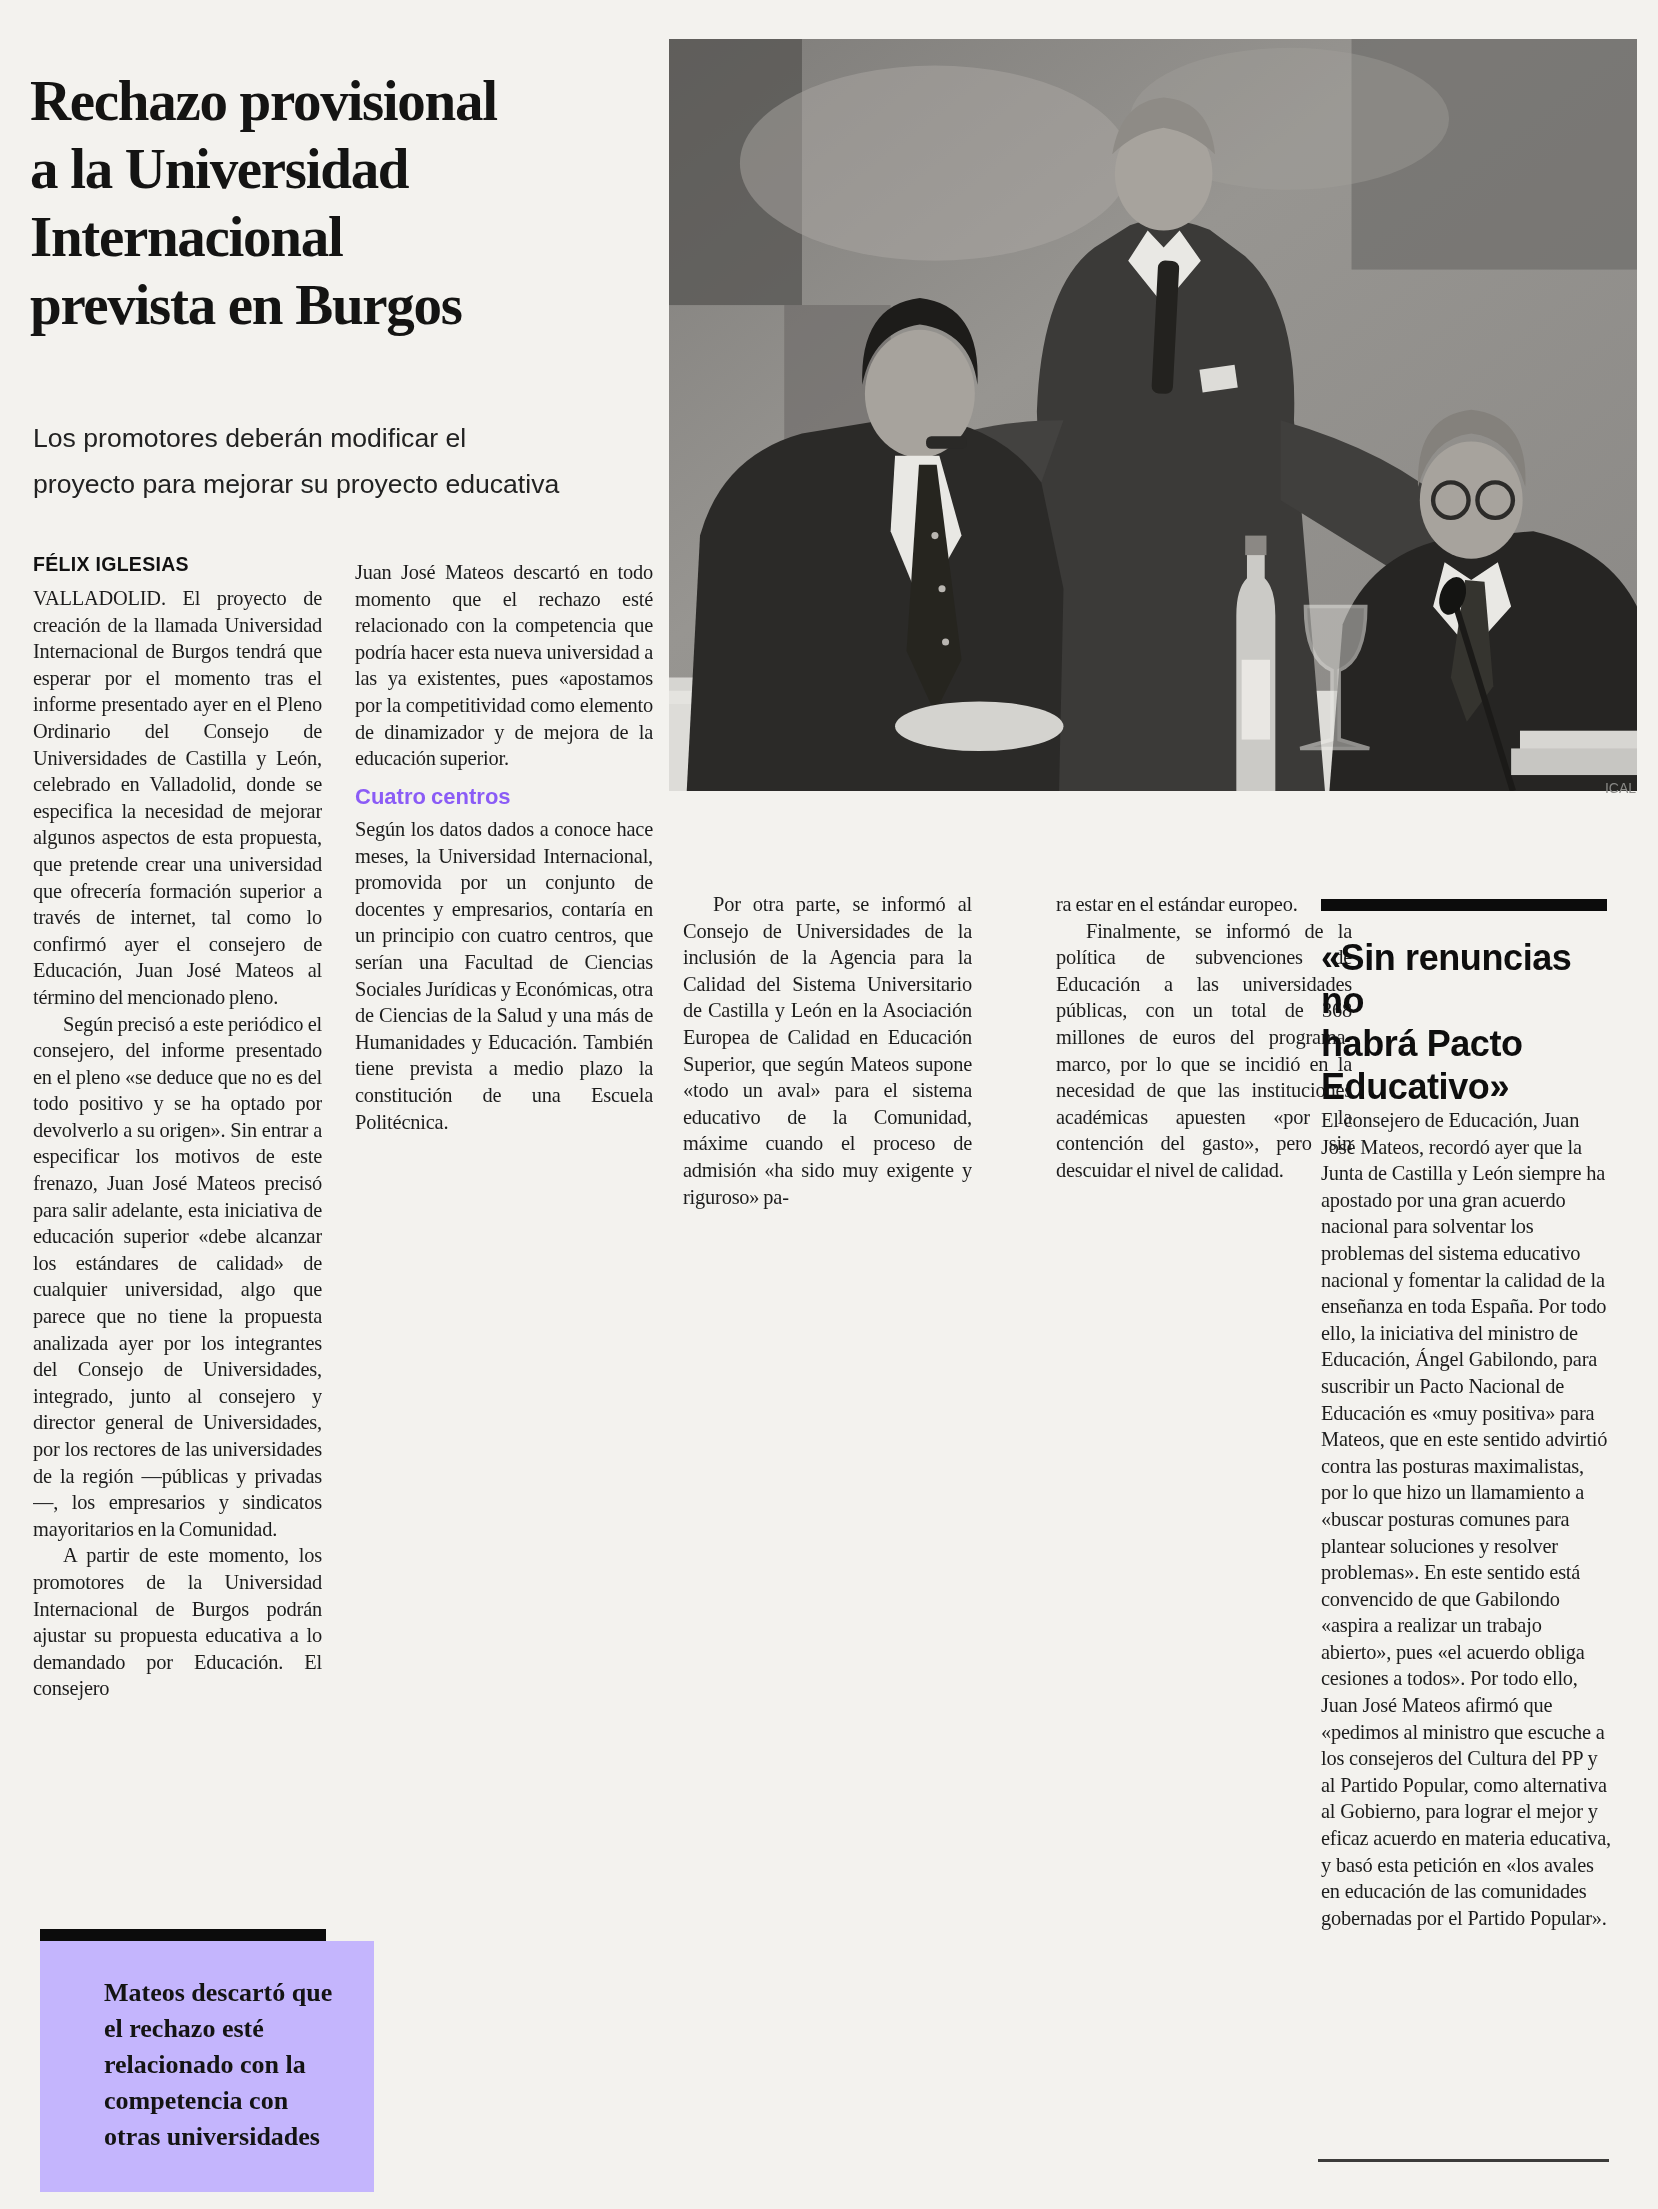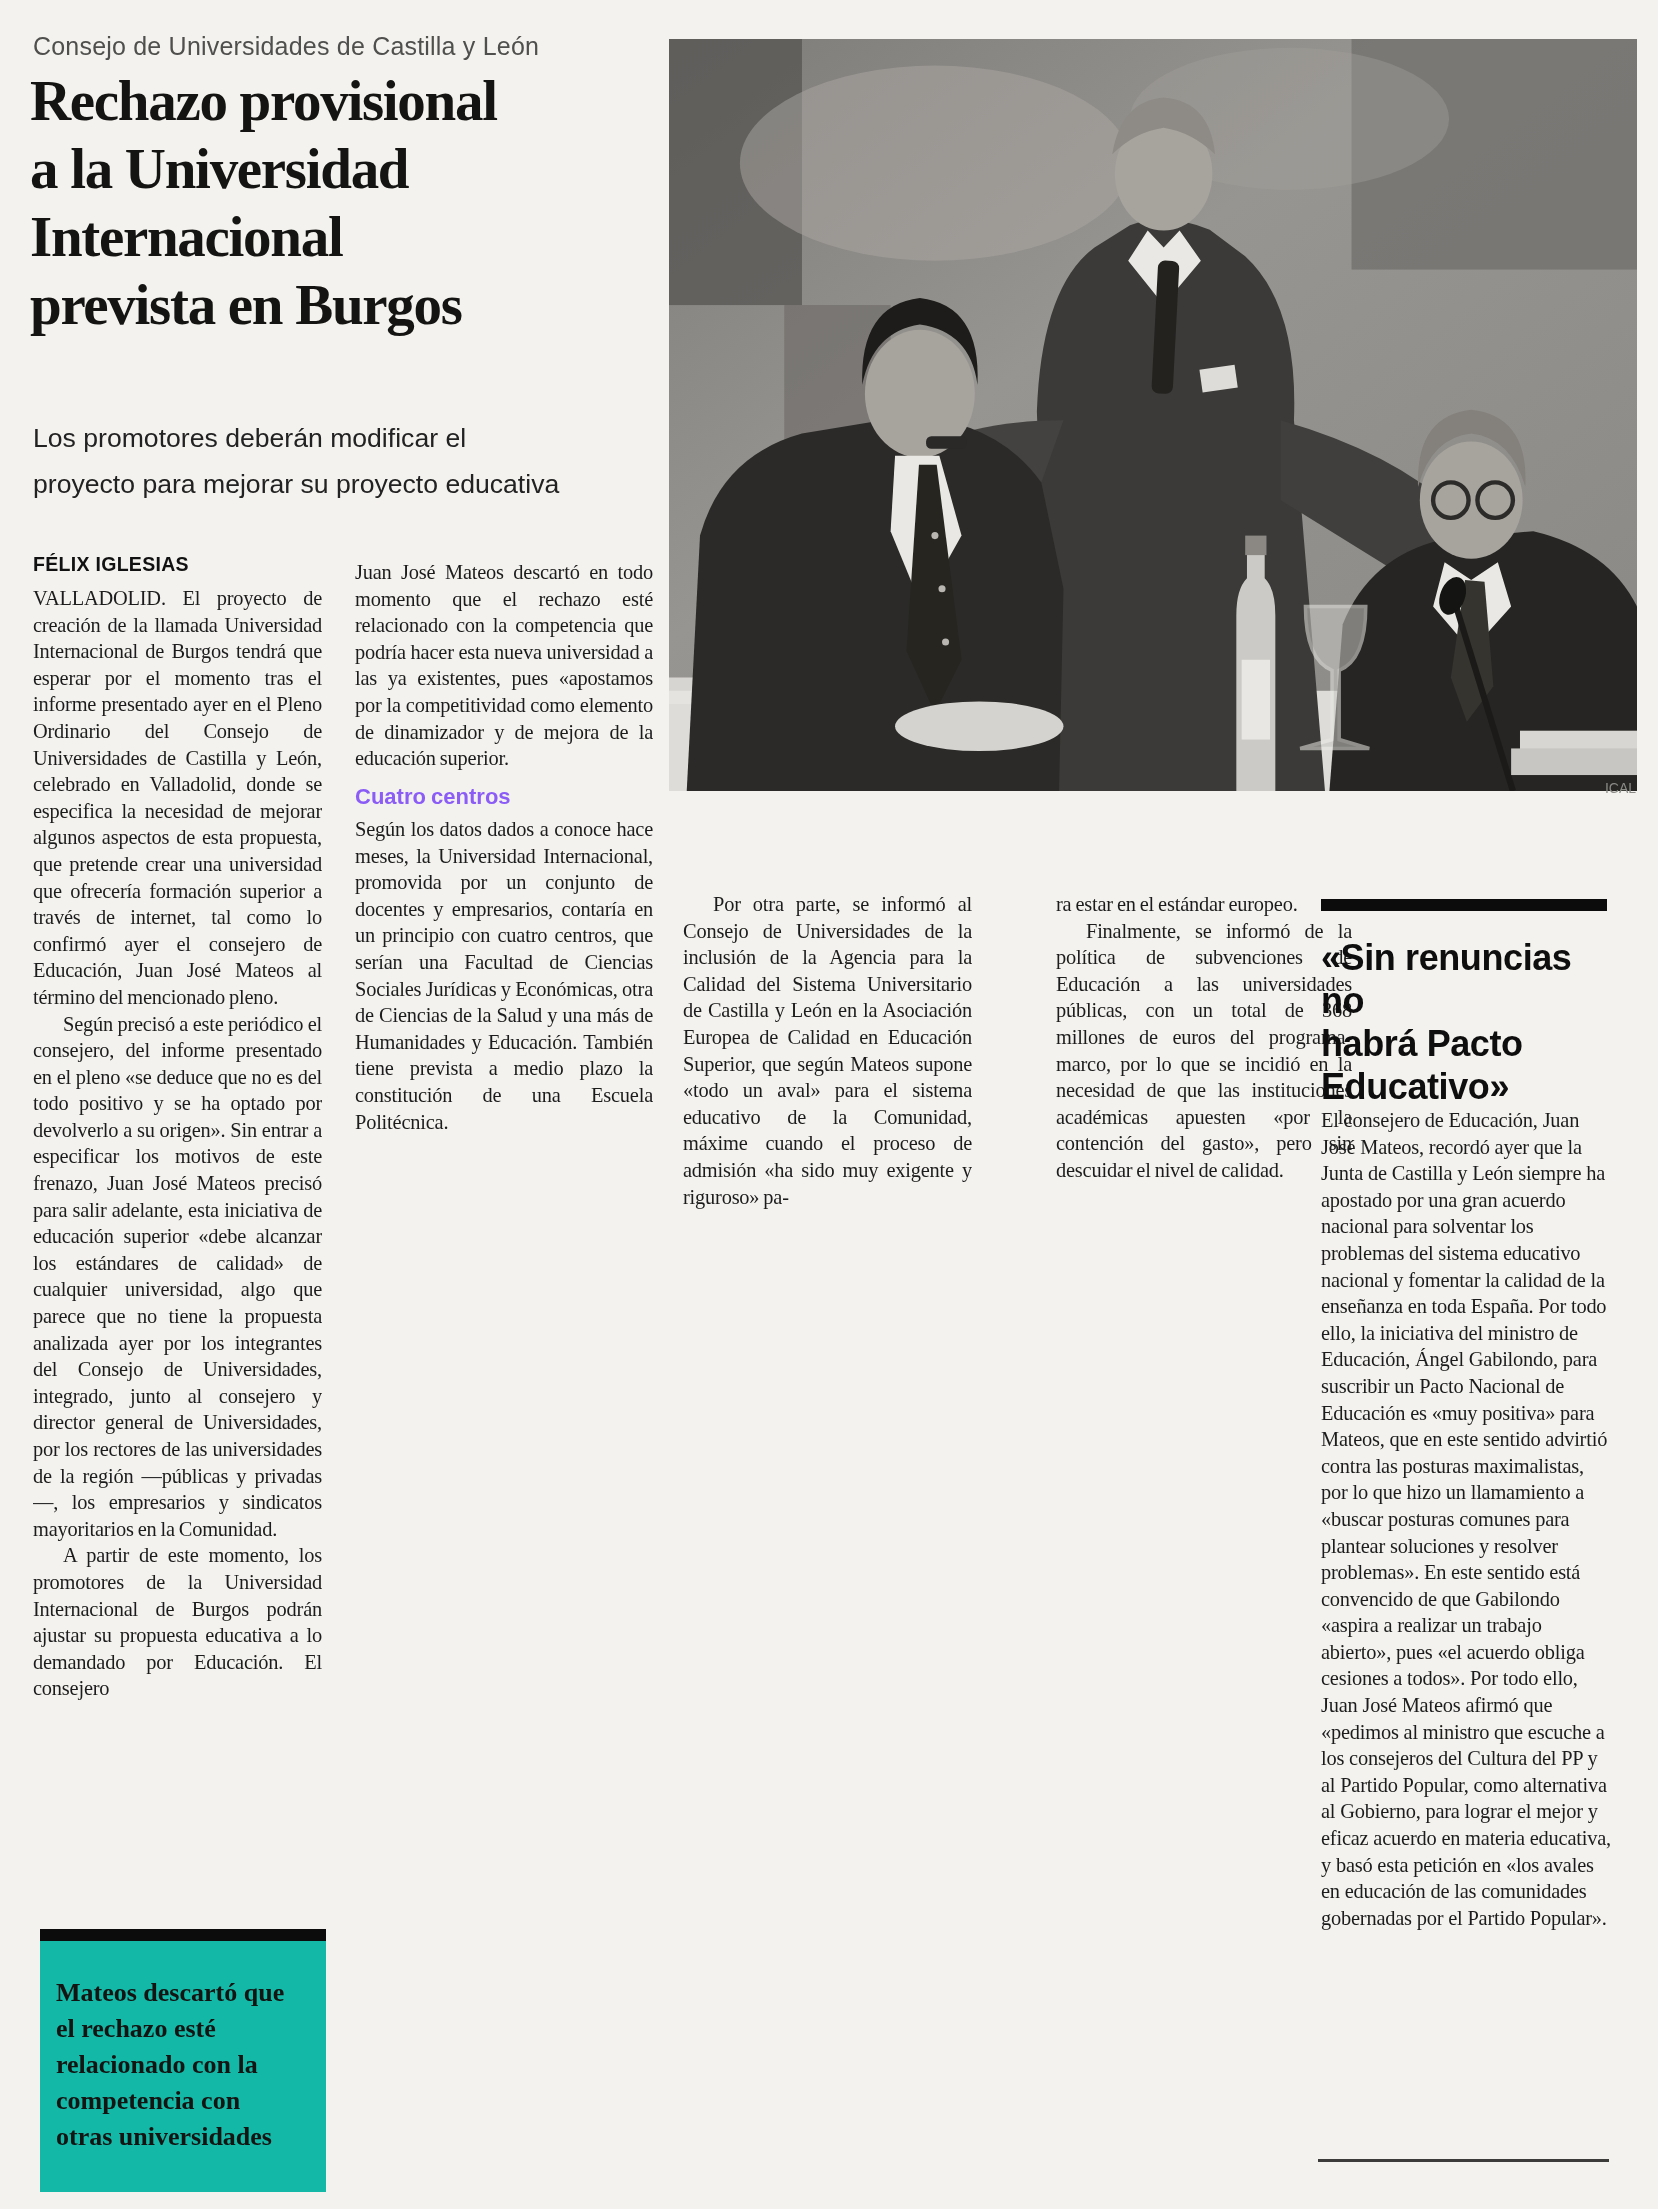--- a/index.html
+++ b/index.html
@@ -82,35 +82,35 @@
   .sb-bottom-rule{
     position:absolute; left:1318px; top:2159px; width:291px; height:2.7px;
     background:#3c3c3a;
   }
   .pq-rule{
     position:absolute; left:40px; top:1929px; width:286px; height:11.5px;
     background:#0c0c0c;
   }
   .pq-box{
     position:absolute; left:40px; top:1941px; width:286px; height:251px;
-    background:#14b8a6;
+    background:#c4b5fd;
+    padding-left:48px;
   }
   .pq-text{
     margin:0; padding:34px 14px 0 16px;
     font-family:"Liberation Serif", serif;
     font-weight:bold; font-size:26px; line-height:36px;
     color:#141413; white-space:pre-line;
   }
 </style>
 </head>
 <body>
 
 <div class="page">
 
-  <div class="kicker">Consejo de Universidades de Castilla y León</div>
 
   <h1 class="headline" style="margin:0;">Rechazo provisional
 a la Universidad
 Internacional
 prevista en Burgos</h1>
 
   <div class="subhead">Los promotores deberán modificar el
 proyecto para mejorar su proyecto educativa</div>
 
   <div class="byline">FÉLIX IGLESIAS</div>

